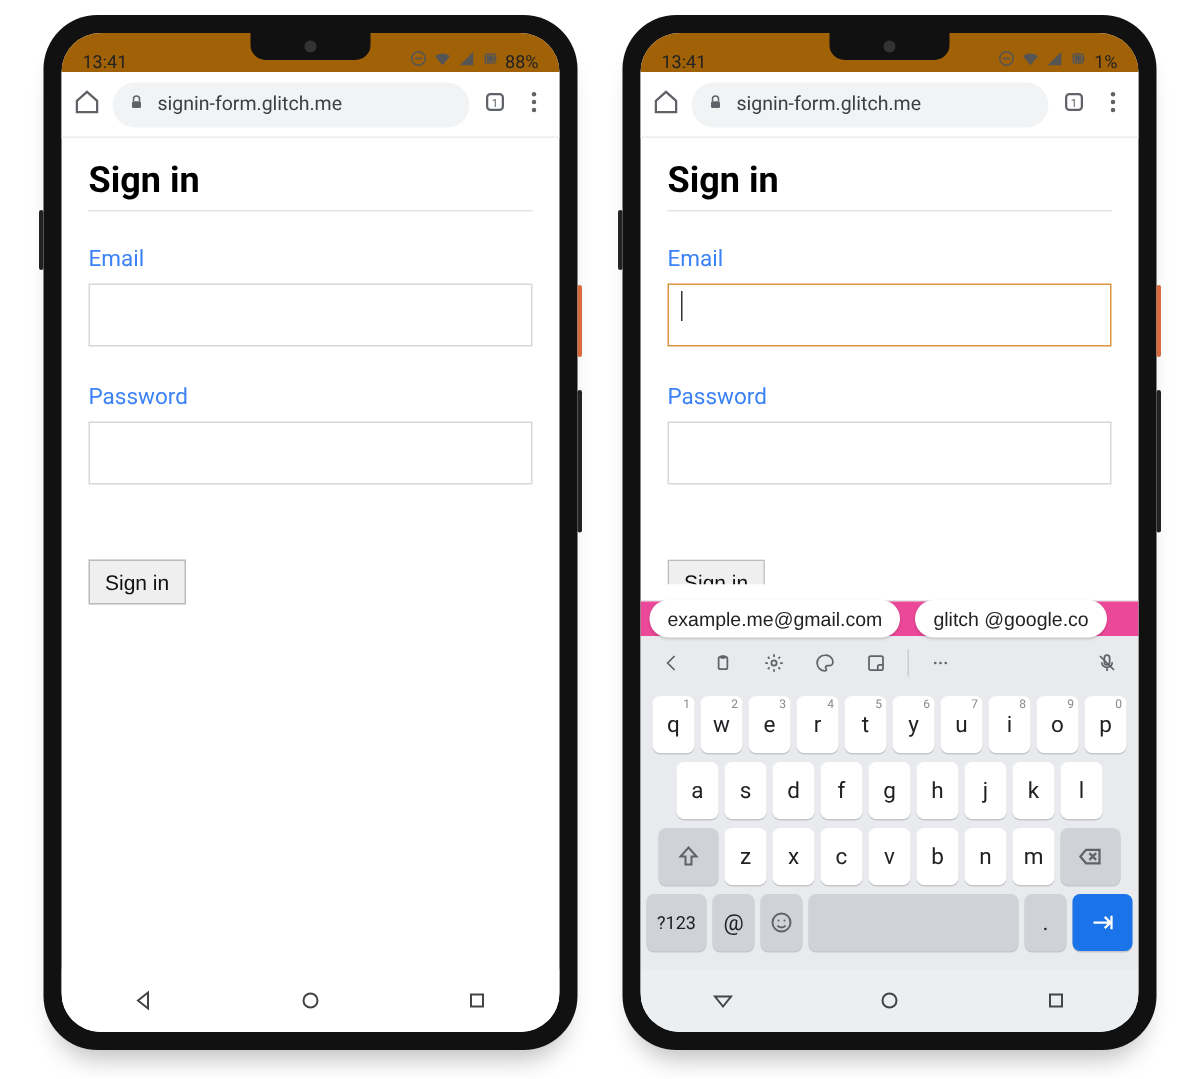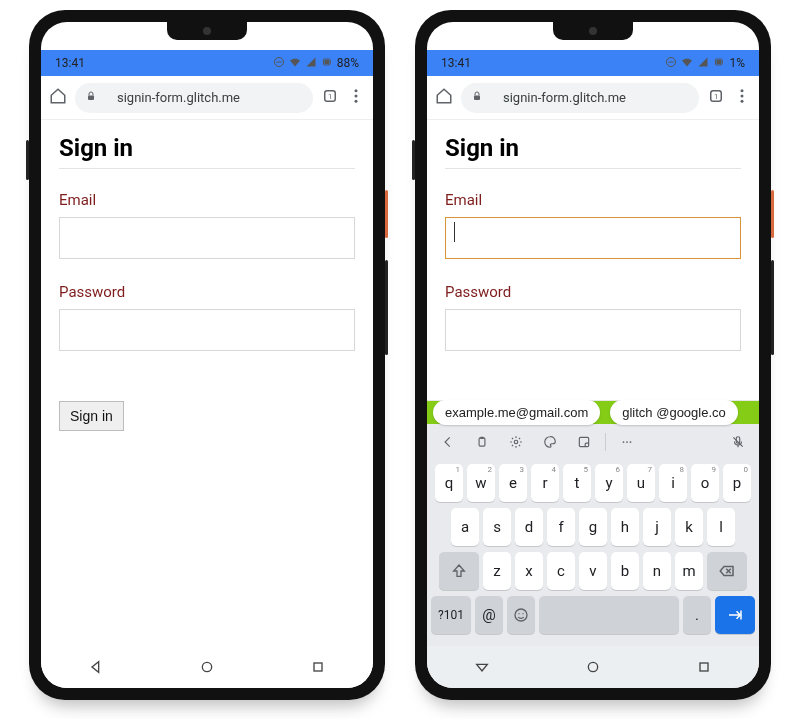--- a/index.html
+++ b/index.html
@@ -53,67 +53,66 @@
     background: #fff;
     border-radius: 26px;
     overflow: hidden;
     position: relative;
     display: flex;
     flex-direction: column;
   }
   .statusbar {
     height: 26px;
     display: flex;
-    align-items: center;
+    align-items: flex-end;
     justify-content: space-between;
     padding: 0 14px;
     font-size: 12px;
     color: #222;
-    background: #3b82f6;
-    margin-top: 28px;
+    background: #a16207;
   }
   .statusbar .right { display:flex; align-items:center; gap:4px; }
   .ico { width:12px; height:12px; display:inline-block; }
   .addrbar {
     height: 44px;
     background: #fff;
     display:flex;
     align-items:center;
     padding: 0 8px;
     gap: 8px;
     border-bottom: 1px solid #eee;
   }
   .omnibox {
     flex: 1;
     height: 30px;
     background: #f1f3f4;
     border-radius: 15px;
     display:flex;
     align-items:center;
     padding: 0 10px;
-    gap:20px;
+    gap:8px;
     font-size: 13px;
     color: #3c4043;
   }
   .page {
     flex: 1;
     padding: 14px 18px;
     overflow: hidden;
     position: relative;
   }
   .page h1 {
     font-size: 24px;
     font-weight: 700;
     padding-bottom: 6px;
     border-bottom: 1px solid #e4e4e4;
     margin-bottom: 22px;
   }
   .field-label {
     font-size: 15px;
-    color: #7f1d1d;
+    color: #3b82f6;
     margin-bottom: 8px;
   }
   .text-input {
     width: 100%;
     height: 42px;
     border: 1px solid #d8d8d8;
     padding: 4px 8px;
     font-size: 15px;
     background:#fff;
   }
@@ -148,21 +147,21 @@
   .nav-tri, .nav-circ, .nav-sq {
     width: 16px; height: 16px;
   }
   .nav-tri svg, .nav-circ svg, .nav-sq svg { display:block; }
 
   
   .suggest-row {
     position:absolute;
     left:0; right:0;
     height: 24px;
-    background: #84cc16;
+    background: #ec4899;
     border-top: 1px solid #e6e6e6;
     display:flex;
     align-items:center;
     padding: 0 6px;
     gap:10px;
   }
   .chip {
     background:#fff;
     border: 0;
     border-radius: 16px;
@@ -459,21 +458,21 @@
               <div class="key">n</div>
               <div class="key">m</div>
               <div class="key func wide">
                 <svg width="18" height="18" viewBox="0 0 24 24">
                   <path d="M8 6h12v12H8l-5-6z" fill="none" stroke="#5f6368" stroke-width="2"></path>
                   <path d="M11 9l6 6M17 9l-6 6" stroke="#5f6368" stroke-width="2"></path>
                 </svg>
               </div>
             </div>
           <div class="krow bottom">
-            <div class="key func wide" style="font-size:12px;">?101</div>
+            <div class="key func wide" style="font-size:12px;">?123</div>
             <div class="key func">@</div>
             <div class="key func">
                 <svg width="16" height="16" viewBox="0 0 24 24">
                   <circle cx="12" cy="12" r="9" fill="none" stroke="#5f6368" stroke-width="2"></circle>
                   <circle cx="9" cy="10" r="1" fill="#5f6368"></circle>
                   <circle cx="15" cy="10" r="1" fill="#5f6368"></circle>
                   <path d="M8 15c1 1.5 2.5 2 4 2s3-.5 4-2" fill="none" stroke="#5f6368" stroke-width="2"></path>
                 </svg>
               </div>
             <div class="key space"></div>

